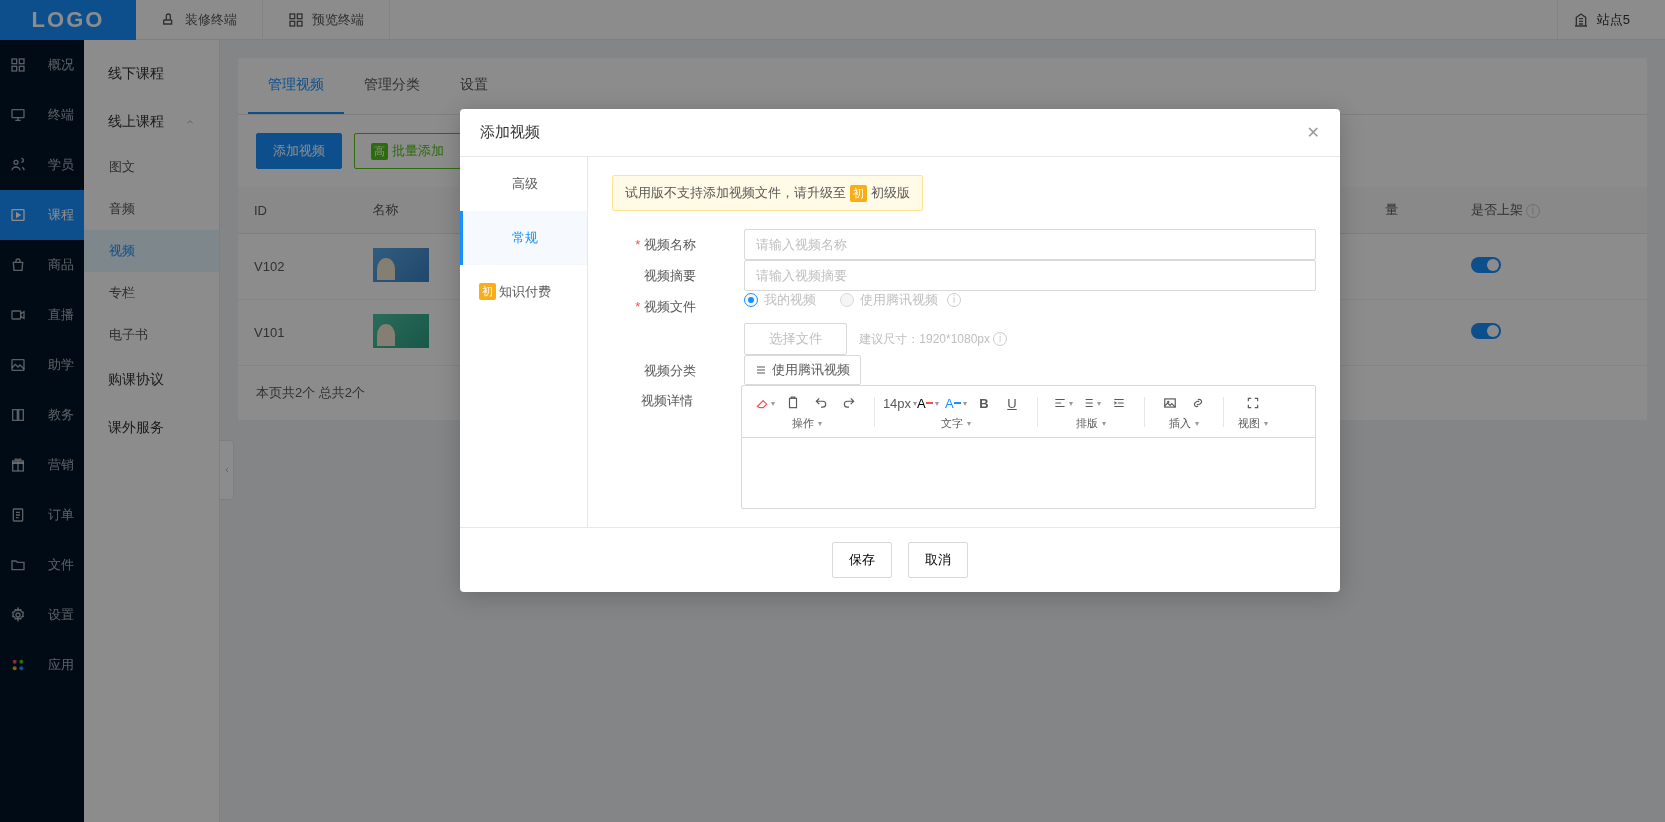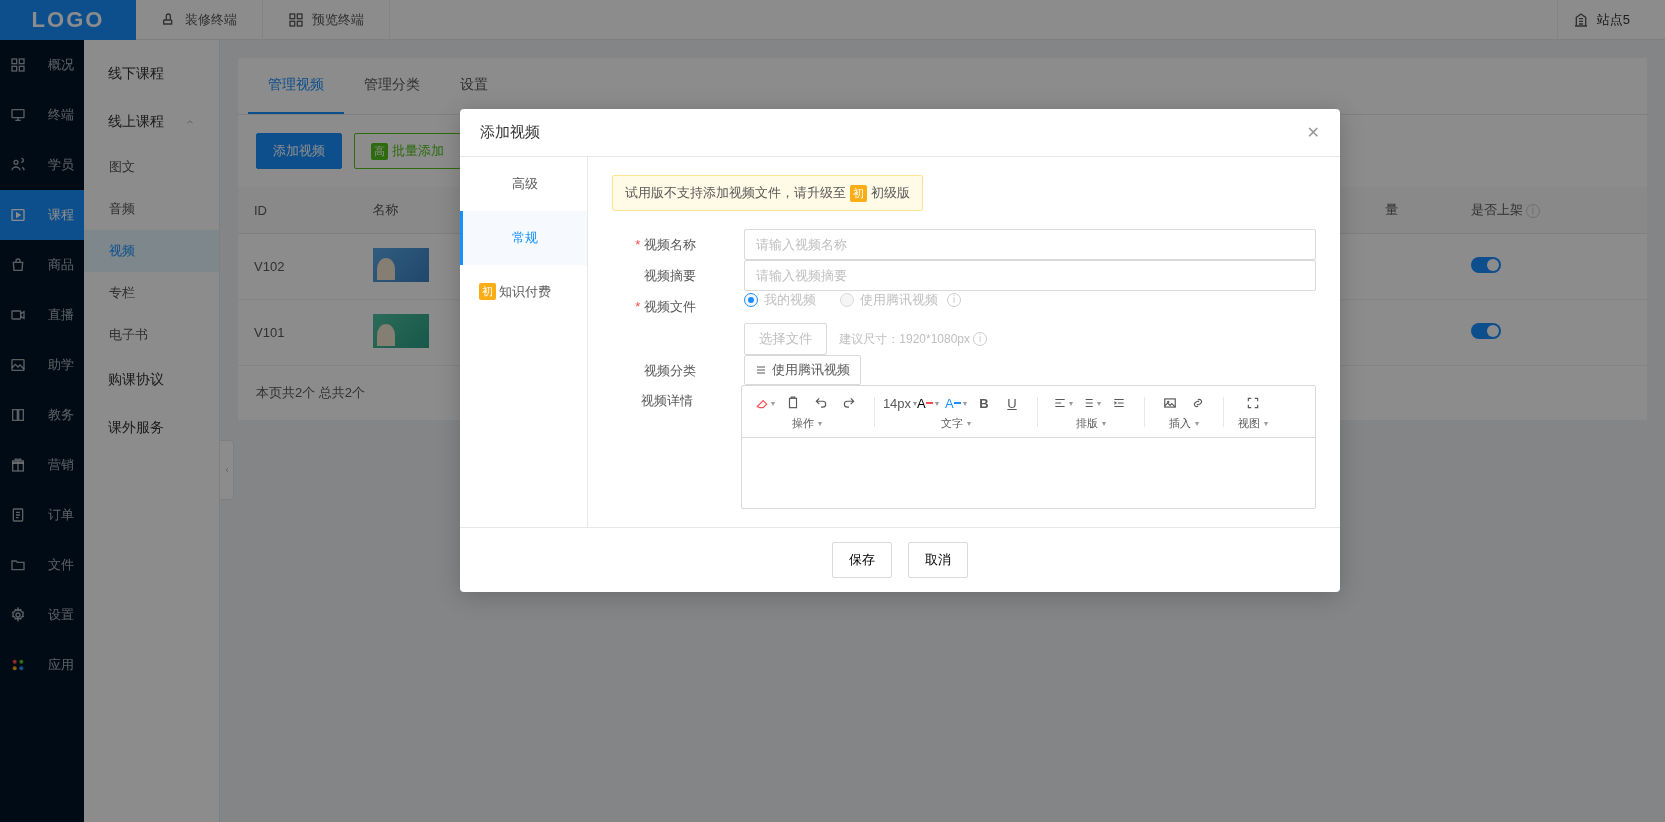--- a/index.html
+++ b/index.html
@@ -73,21 +73,21 @@
 .form-field { flex: 1; }
 .input { width: 100%; max-width: 575px; padding: 7px 11px; border: 1px solid #d9d9d9; border-radius: 2px; font-size: 13px; }
 .input::placeholder { color: #bfbfbf; }
 .radio-group { display: flex; gap: 24px; align-items: center; }
 .radio-opt { display: flex; align-items: center; gap: 6px; color: #595959; }
 .radio-opt.disabled { color: #bfbfbf; justify-content: flex-end; }
 .radio-circle { width: 14px; height: 14px; border: 1px solid #d9d9d9; border-radius: 50%; display: inline-flex; align-items: center; justify-content: center; }
 .radio-circle.checked { border-color: #1890ff; }
 .radio-circle.checked::after { content: ''; width: 6px; height: 6px; background: #1890ff; border-radius: 50%; }
 .radio-circle.disabled { background: #f5f5f5; }
-.small-btn { padding: 6px 14px; border: 1px solid #d9d9d9; background: #fff; color: #bfbfbf; border-radius: 2px; margin-right: 12px; }
+.small-btn { padding: 6px 24px; border: 1px solid #d9d9d9; background: #fff; color: #bfbfbf; border-radius: 2px; margin-right: 12px; }
 .hint { color: #bfbfbf; font-size: 12px; }
 .tag-add { padding: 5px 10px; border: 1px solid #d9d9d9; border-radius: 2px; display: inline-flex; align-items: center; gap: 5px; color: #595959; cursor: pointer; }
 .editor { border: 1px solid #d9d9d9; border-radius: 2px; width: 575px; }
 .editor-toolbar { border-bottom: 1px solid #d9d9d9; padding: 6px; display: flex; flex-wrap: wrap; gap: 4px; align-items: center; }
 .tool-group { display: flex; align-items: center; gap: 2px; padding: 0 6px; }
 .tool-group.labeled { flex-direction: column; gap: 2px; }
 .tool-icons { display: flex; gap: 6px; }
 .tool-label { font-size: 11px; color: #595959; display: flex; align-items: center; gap: 2px; }
 .tool-btn { width: 22px; height: 22px; display: inline-flex; align-items: center; justify-content: center; color: #595959; cursor: pointer; }
 .divider { width: 1px; height: 30px; background: #e8e8e8; margin: 0 4px; }

